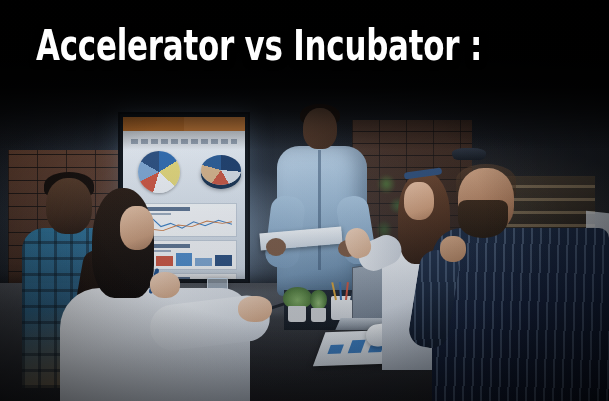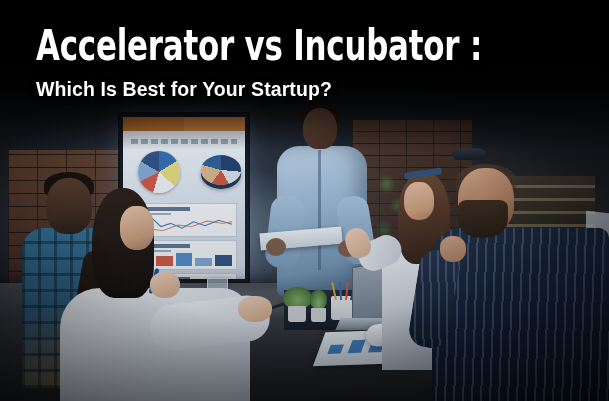--- a/index.html
+++ b/index.html
@@ -604,16 +604,15 @@
     <div class="wL-hand"></div>
 
     <div class="photo-grade"></div>
     <div class="vignette"></div>
   </div>
 
   <div class="top-scrim"></div>
 
   <div class="text-block">
     <div class="headline">Accelerator vs Incubator :</div>
-    <div class="subtitle">Which Is Best for Your Startup?</div>
   </div>
 
 </div>
 
 </body></html>

